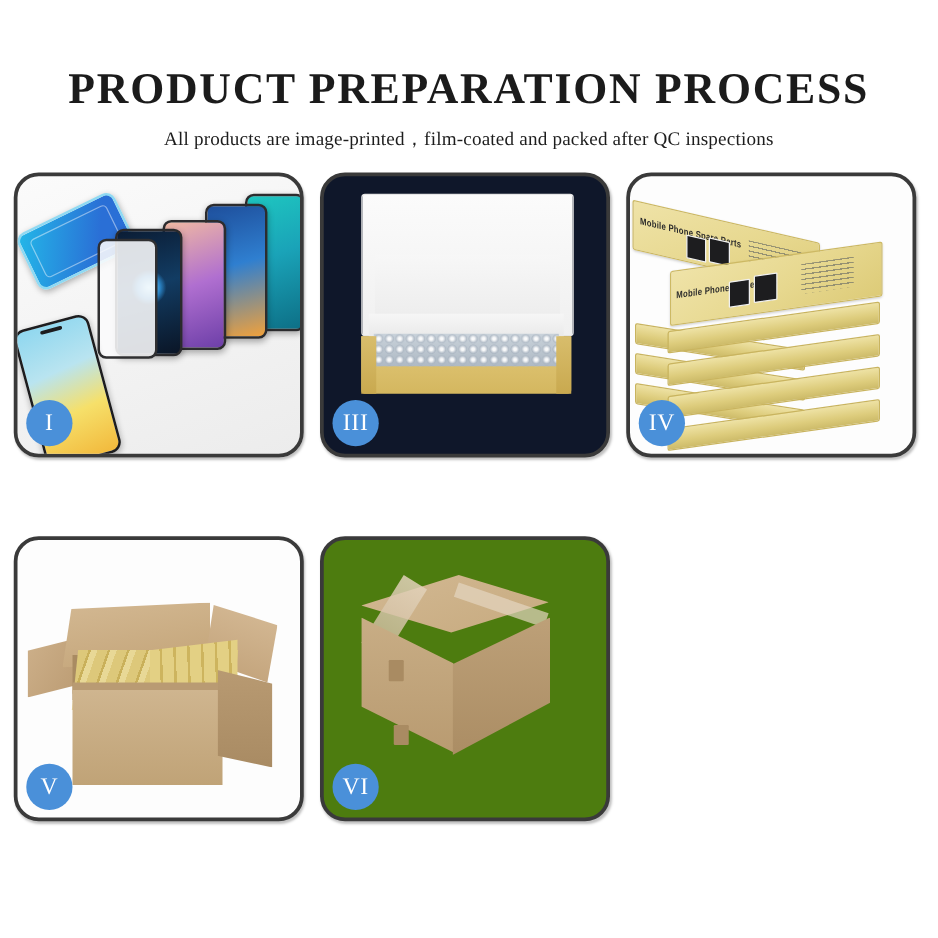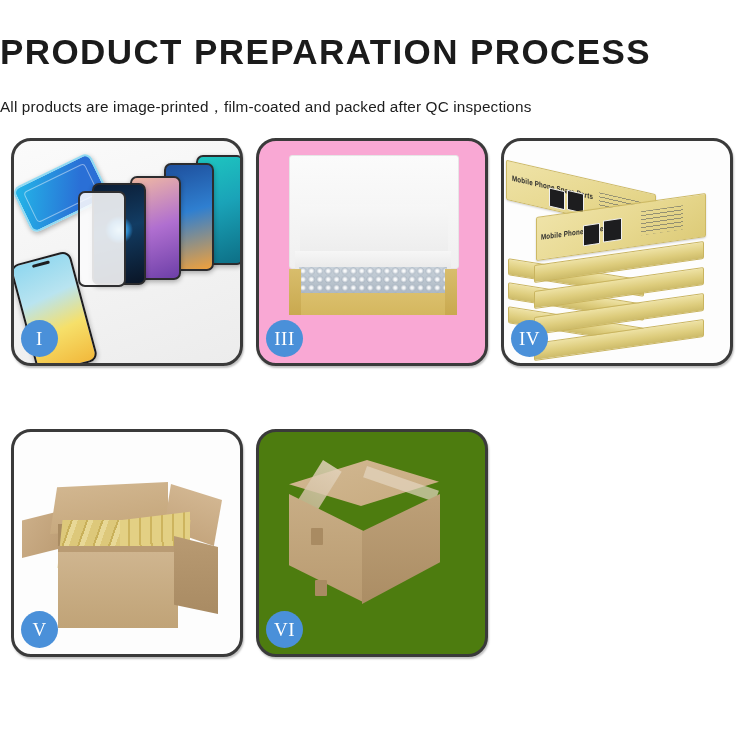--- a/index.html
+++ b/index.html
@@ -4,27 +4,27 @@
 <style>
   html,body{margin:0;padding:0;}
   body{
     width:750px;height:750px;background:#ffffff;
     font-family:"Liberation Sans", sans-serif;
     overflow:hidden;position:relative;
   }
   .page{width:750px;height:750px;position:relative;}
 
   
-  .header{padding-top:34px;text-align:left;}
+  .header{padding-top:53px;text-align:center;font-family:Liberation Serif, serif;}
   .title{
     font-size:35px;font-weight:700;letter-spacing:1.4px;
     color:#1b1b1b;line-height:1.05;white-space:nowrap;
   }
   .subtitle{
-    margin-top:26px;font-size:15.3px;color:#1d1d1d;
+    margin-top:11px;font-size:15.3px;color:#1d1d1d;
     letter-spacing:.15px;white-space:nowrap;
   }
 
   
   .grid{
     position:absolute;left:11px;top:138px;
     width:728px;height:600px;
     display:grid;grid-template-columns:repeat(3,232px);
     grid-template-rows:repeat(2,228px);
     column-gap:13px;row-gap:63px;
@@ -86,21 +86,21 @@
       radial-gradient(circle at 5px 5px, rgba(255,255,255,.95) 1.4px, rgba(181,192,204,.55) 4.3px, rgba(255,255,255,0) 5px),
       radial-gradient(circle at 5px 5px, rgba(255,255,255,.95) 1.4px, rgba(181,192,204,.55) 4.3px, rgba(255,255,255,0) 5px),
       linear-gradient(180deg,#e4e9ee,#eef2f5);
     background-size:10.6px 10.6px,10.6px 10.6px,100% 100%;
     background-position:0 0,5.3px 5.3px,0 0;
     border-radius:4px;box-shadow:inset 0 0 10px rgba(120,135,150,.35);}
   .seam{position:absolute;left:68px;top:142px;width:96px;height:3px;
     background:rgba(255,255,255,.85);}
 
   
-  .p3{background:#f9a8d4;}
+  .p3{background:#0f172a;}
   .b3-lid{position:absolute;left:30px;top:14px;width:168px;height:112px;
     background:linear-gradient(180deg,#fbfbfb,#f0f0f0);
     border:1px solid #e6e6e6;border-radius:3px;}
   .b3-lid:after{content:"";position:absolute;left:10px;top:48px;right:10px;height:60px;
     background:linear-gradient(180deg,#f7f7f7,#ebebeb);}
   .b3-foam{position:absolute;left:36px;top:110px;width:156px;height:22px;
     background:linear-gradient(180deg,#f6f6f6,#e7e7e7);}
   .b3-base{position:absolute;left:30px;top:128px;width:168px;height:46px;
     background:linear-gradient(180deg,#e2c87a,#d4b75f);border-radius:0 0 3px 3px;}
   .b3-inner{position:absolute;left:40px;top:126px;width:148px;height:26px;

